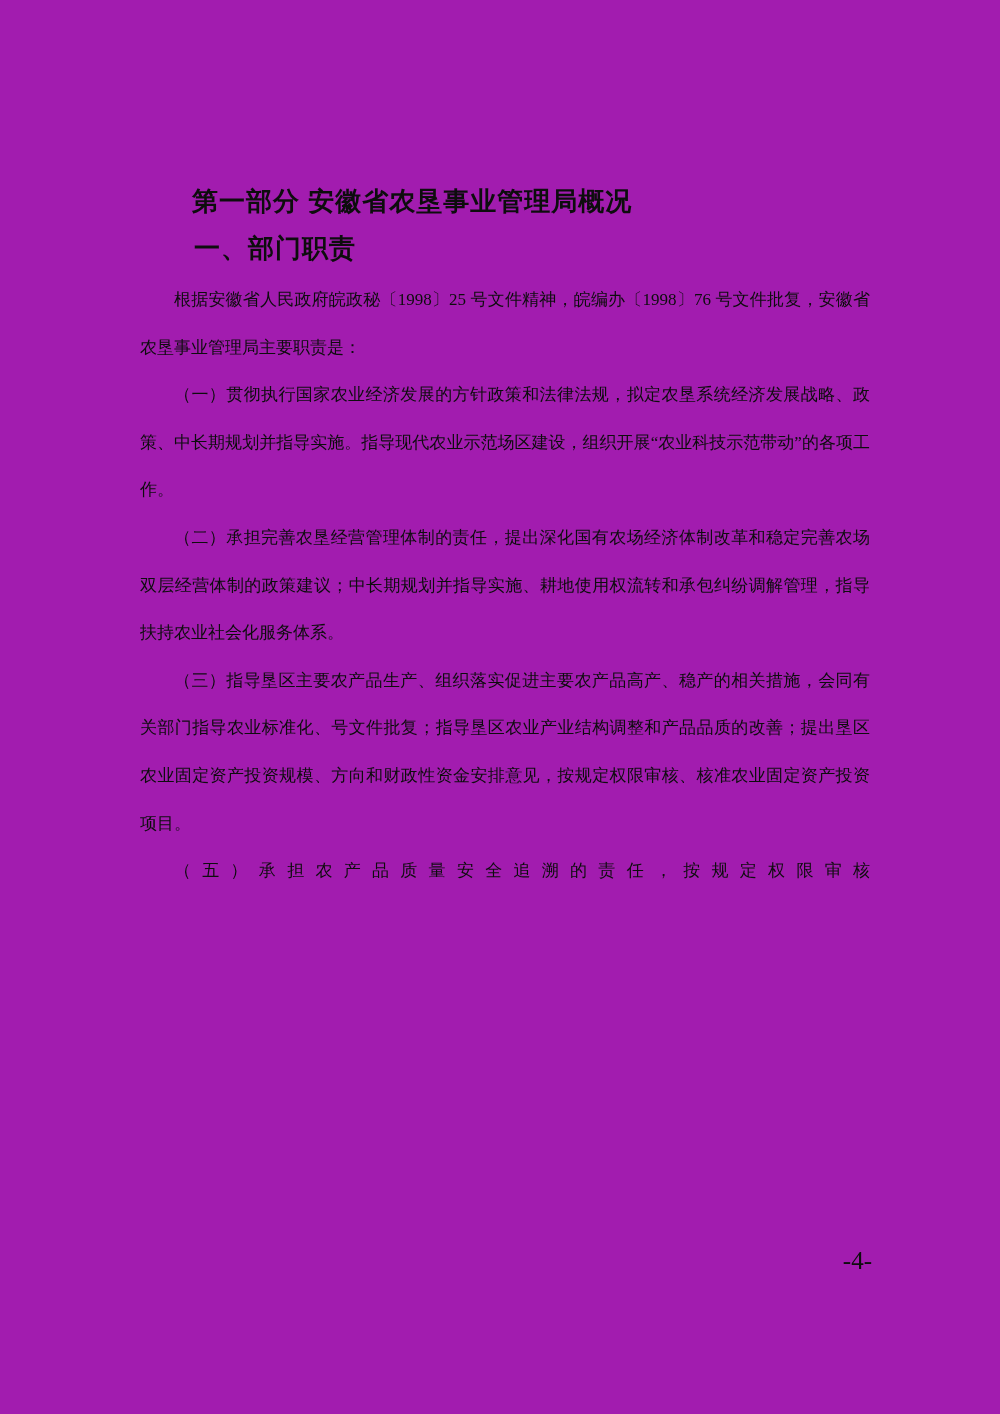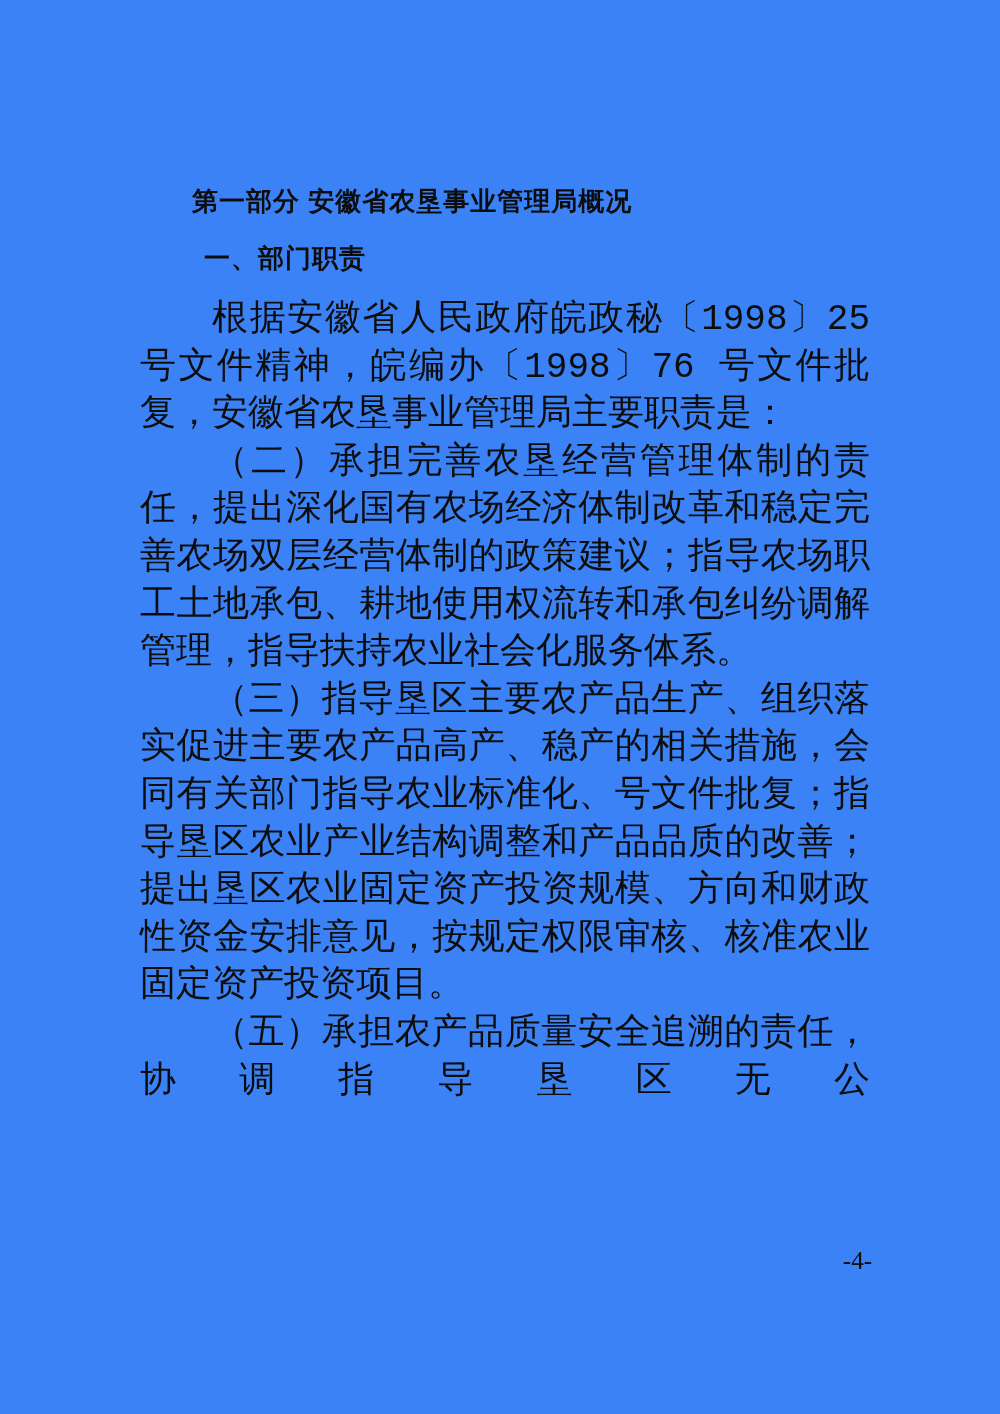--- a/index.html
+++ b/index.html
@@ -5,50 +5,50 @@
   html, body {
     margin: 0;
     padding: 0;
     background: #ffffff;
   }
   .page {
     position: relative;
     width: 1000px;
     height: 1414px;
     margin: 0 auto;
-    background: #3b82f6;
+    background: #a21caf;
     color: #0d0d0d;
     overflow: hidden;
     box-sizing: border-box;
     padding: 182px 130px 0 140px;
   }
   .doc-title {
     margin: 0;
     font-family: "Liberation Sans", "DejaVu Sans", sans-serif;
     font-weight: 700;
     font-size: 26px;
     line-height: 38px;
     text-indent: 2em;
     letter-spacing: 1px;
     white-space: nowrap;
   }
   .section-heading {
-    margin: 16px;
+    margin: 6px;
     font-family: "Liberation Sans", "DejaVu Sans", sans-serif;
     font-weight: 700;
     font-size: 26px;
     line-height: 44px;
     text-indent: 1.85em;
     letter-spacing: 1px;
     white-space: nowrap;
   }
   .doc-body {
     margin-top: 5px;
-    font-family: Liberation Mono, monospace;
-    font-size: 36px;
+    font-family: Liberation Serif, serif;
+    font-size: 17px;
     line-height: 47.6px;
   }
   .para {
     margin: 0;
     text-indent: 2em;
     text-align: justify;
     text-justify: inter-ideograph;
     word-break: break-all;
   }
   .para.cont {
@@ -69,20 +69,21 @@
 <body>
 
 <div class="page">
 
   <h1 class="doc-title">第一部分 安徽省农垦事业管理局概况</h1>
 
   <h2 class="section-heading">一、部门职责</h2>
 
   <div class="doc-body">
     <p class="para">根据安徽省人民政府皖政秘〔1998〕25 号文件精神，皖编办〔1998〕76 号文件批复，安徽省农垦事业管理局主要职责是：</p>
-    <p class="para">（二）承担完善农垦经营管理体制的责任，提出深化国有农场经济体制改革和稳定完善农场双层经营体制的政策建议；指导农场职工土地承包、耕地使用权流转和承包纠纷调解管理，指导扶持农业社会化服务体系。</p>
+    <p class="para">（一）贯彻执行国家农业经济发展的方针政策和法律法规，拟定农垦系统经济发展战略、政策、中长期规划并指导实施。指导现代农业示范场区建设，组织开展“农业科技示范带动”的各项工作。</p>
+    <p class="para">（二）承担完善农垦经营管理体制的责任，提出深化国有农场经济体制改革和稳定完善农场双层经营体制的政策建议；中长期规划并指导实施、耕地使用权流转和承包纠纷调解管理，指导扶持农业社会化服务体系。</p>
     <p class="para">（三）指导垦区主要农产品生产、组织落实促进主要农产品高产、稳产的相关措施，会同有关部门指导农业标准化、号文件批复；指导垦区农业产业结构调整和产品品质的改善；提出垦区农业固定资产投资规模、方向和财政性资金安排意见，按规定权限审核、核准农业固定资产投资项目。</p>
-    <p class="para cont">（五）承担农产品质量安全追溯的责任，协调指导垦区无公</p>
+    <p class="para cont">（五）承担农产品质量安全追溯的责任，按规定权限审核</p>
   </div>
 
   <div class="page-number">-4-</div>
 
 </div>
 
 </body></html>

